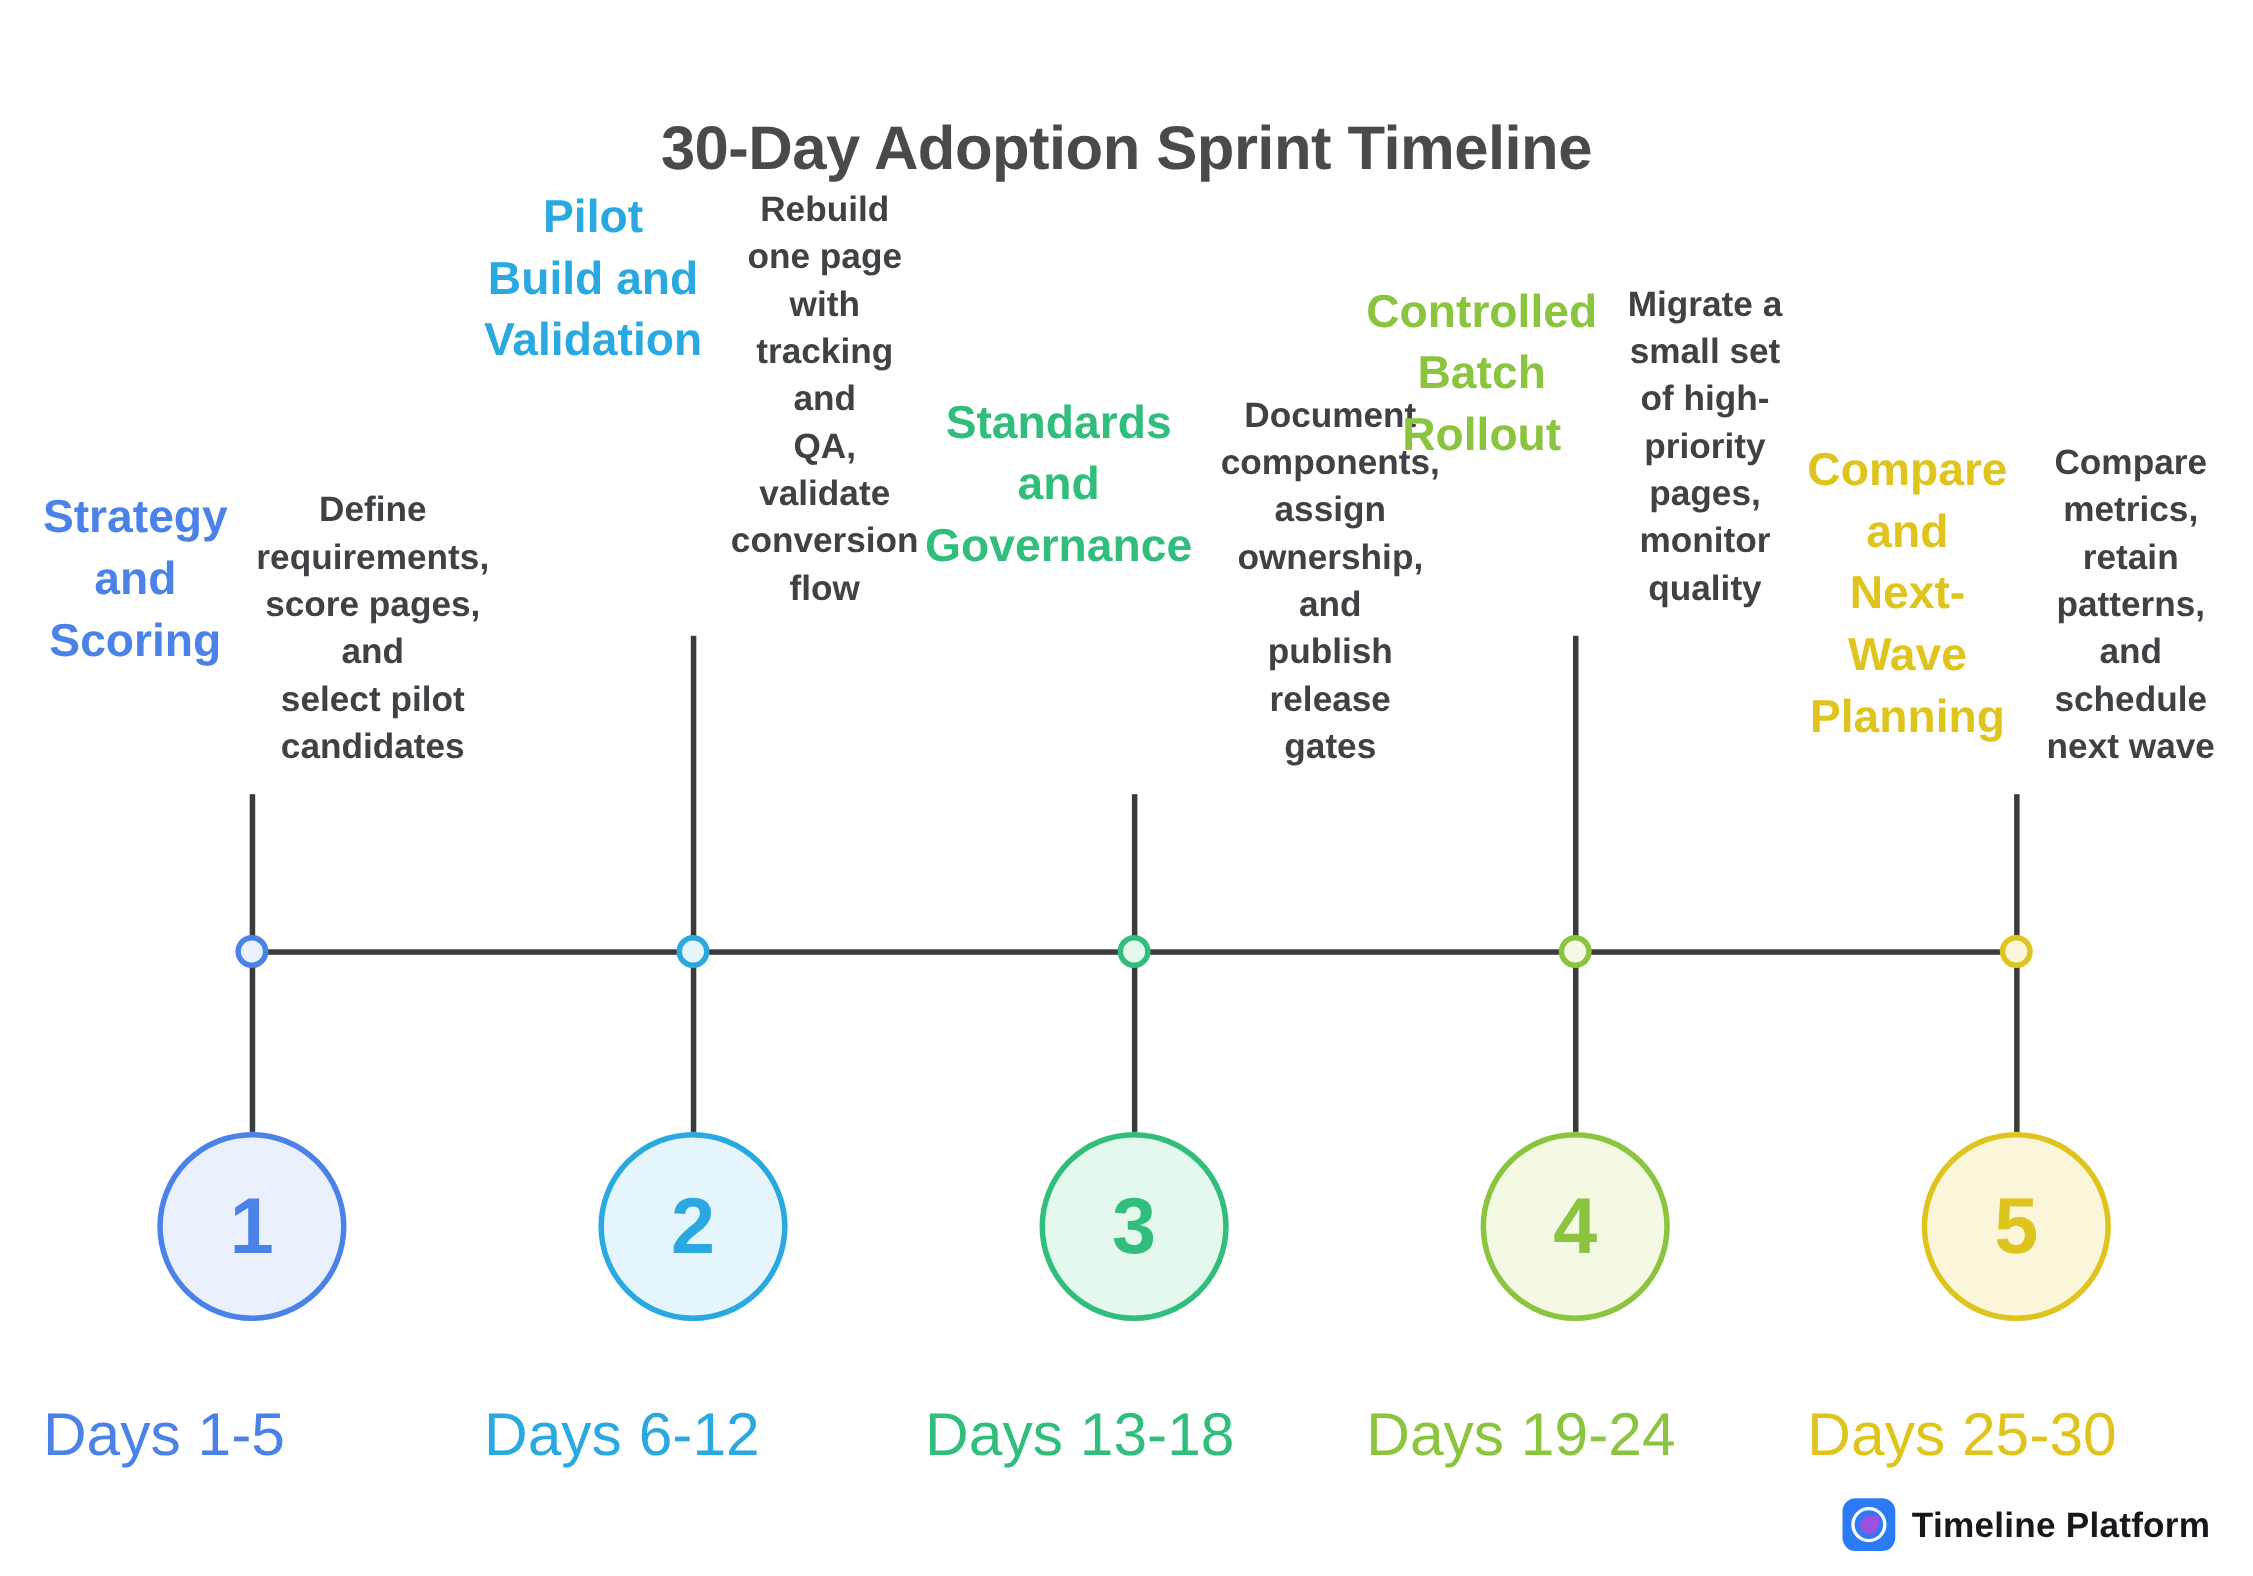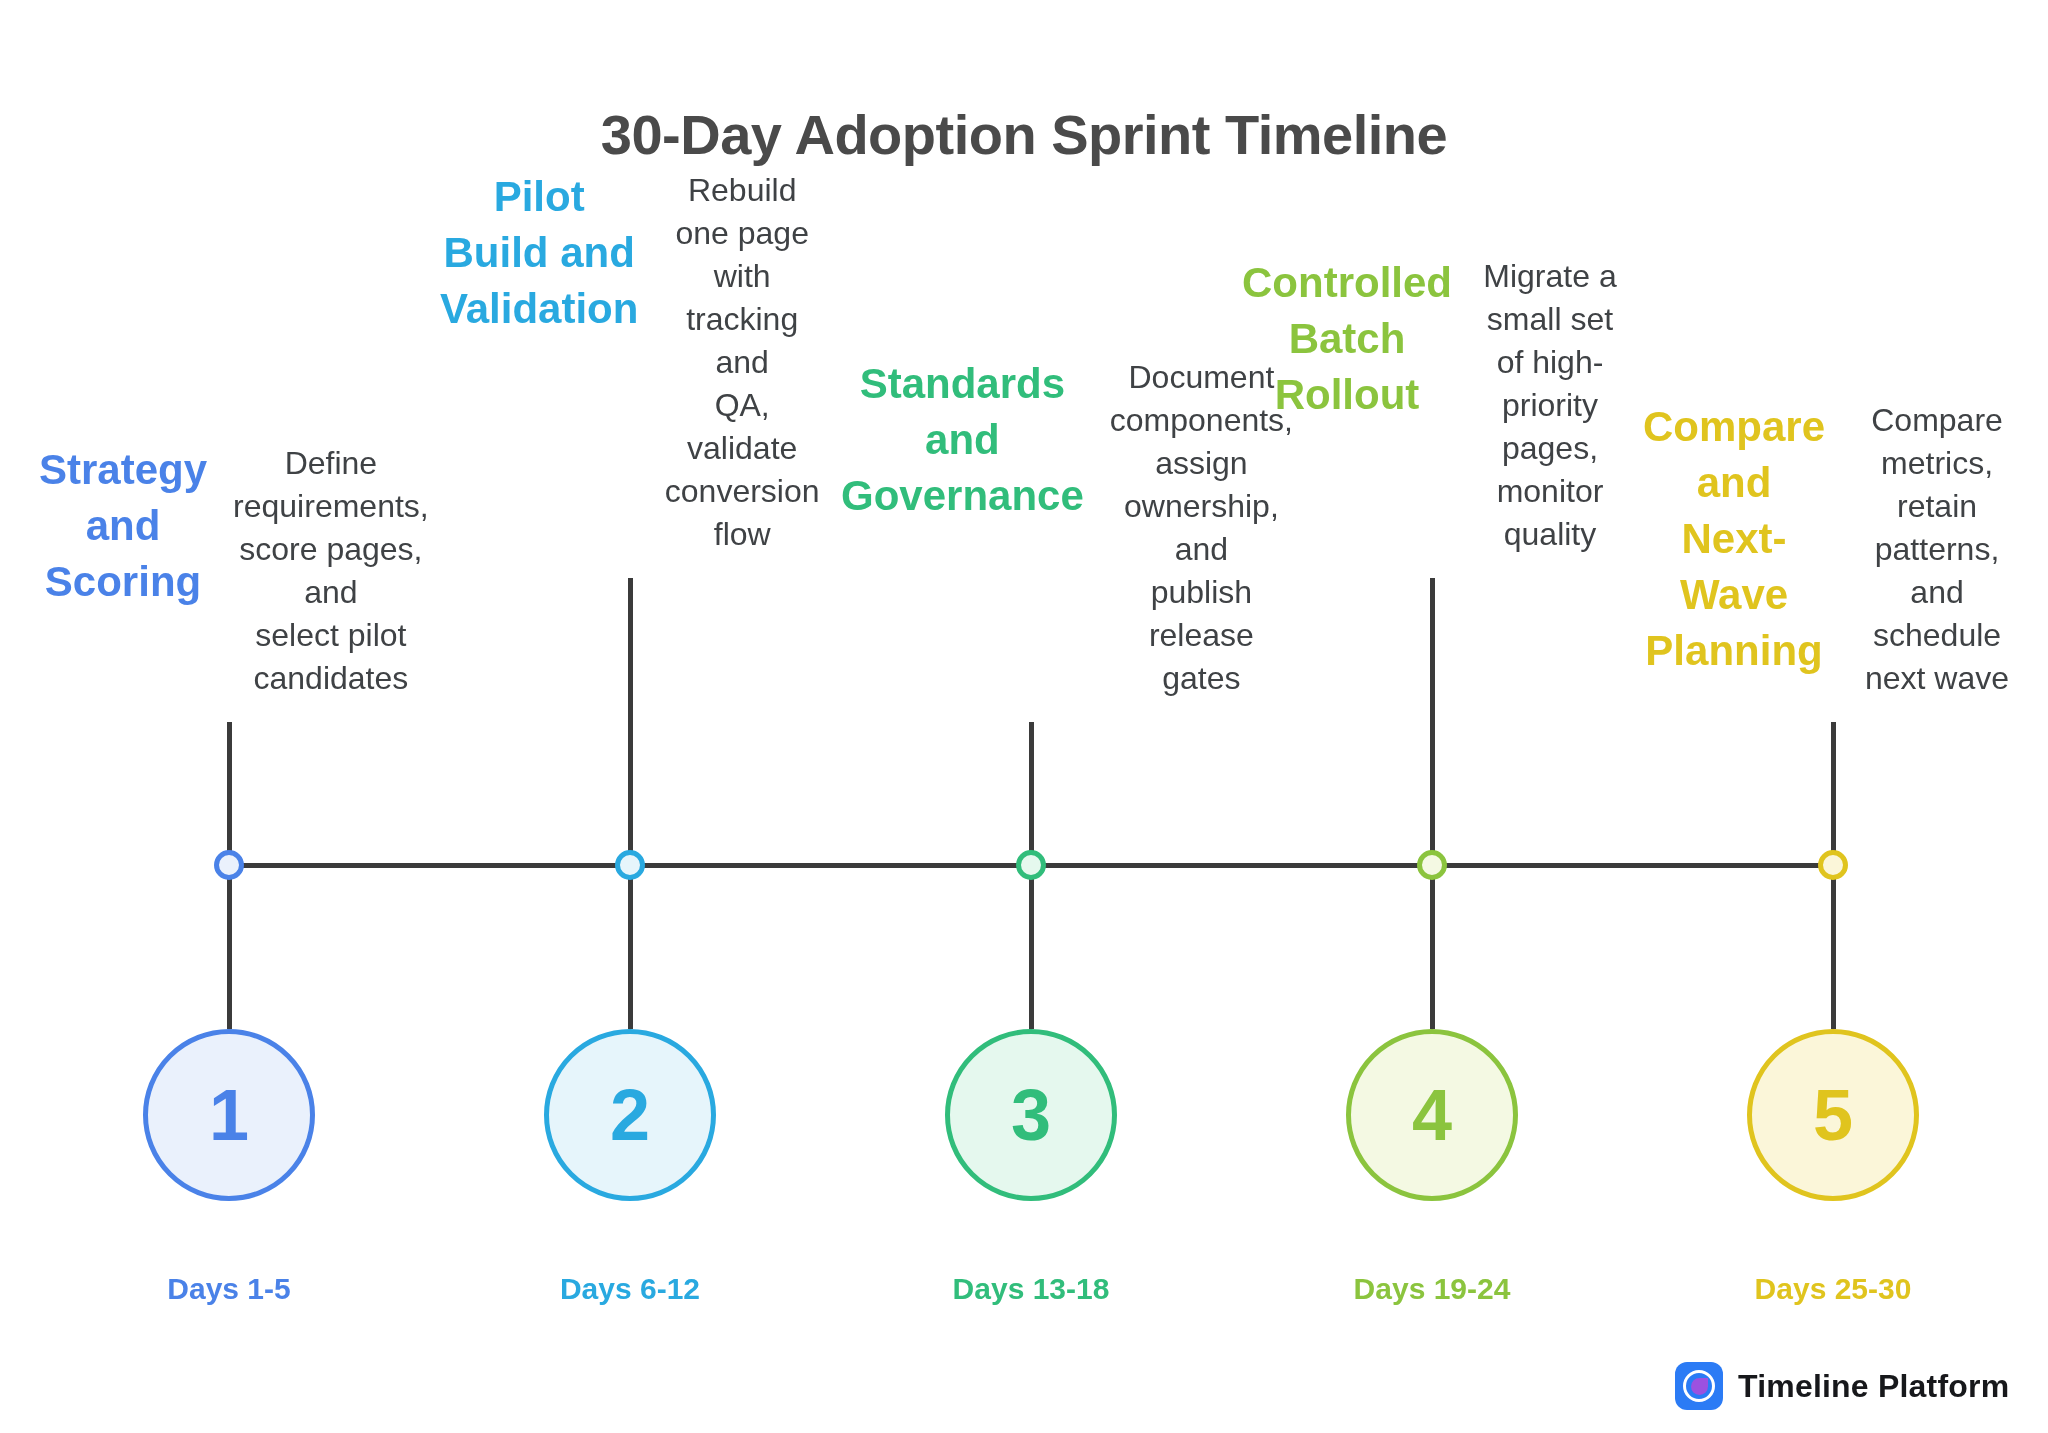--- a/index.html
+++ b/index.html
@@ -54,21 +54,21 @@
   .m-heading {
     font-size: 42px;
     line-height: 56px;
     font-weight: 700;
     color: var(--c);
     white-space: pre-line;
   }
   .m-desc {
     font-size: 32px;
     line-height: 43px;
-    font-weight: 400;
+    font-weight: 700;
     color: #3f4245;
     white-space: pre-line;
     text-align: center;
   }
   .m-line {
     position: absolute;
     left: calc(50% - 2.5px);
     width: 5px;
     background: #3b3b3b;
     z-index: 1;
@@ -105,23 +105,23 @@
   .m-number {
     font-size: 72px;
     font-weight: 700;
     color: var(--c);
   }
   .m-days {
     position: absolute;
     top: 1272px;
     left: 0;
     width: 100%;
-    text-align: center;
-    font-size: 30px;
-    font-weight: 700;
+    text-align: left;
+    font-size: 55px;
+    font-weight: 400;
     color: var(--c);
   }
   
   .brand {
     position: absolute;
     left: 1675px;
     top: 1362px;
     display: flex;
     align-items: center;
     gap: 15px;

